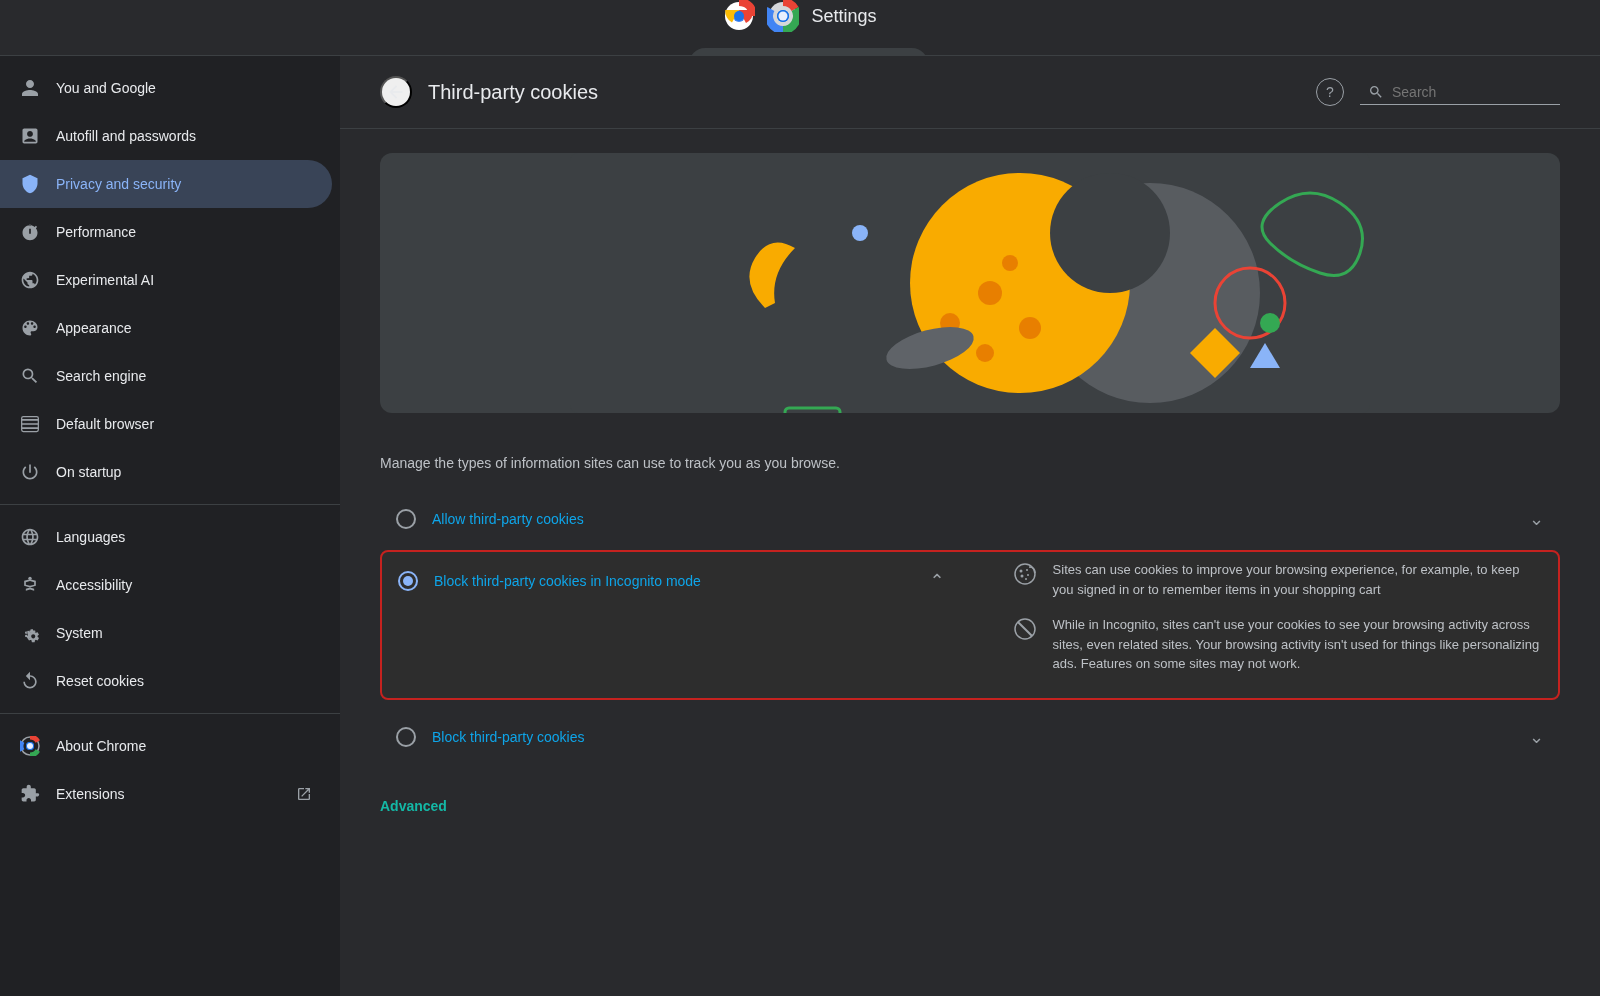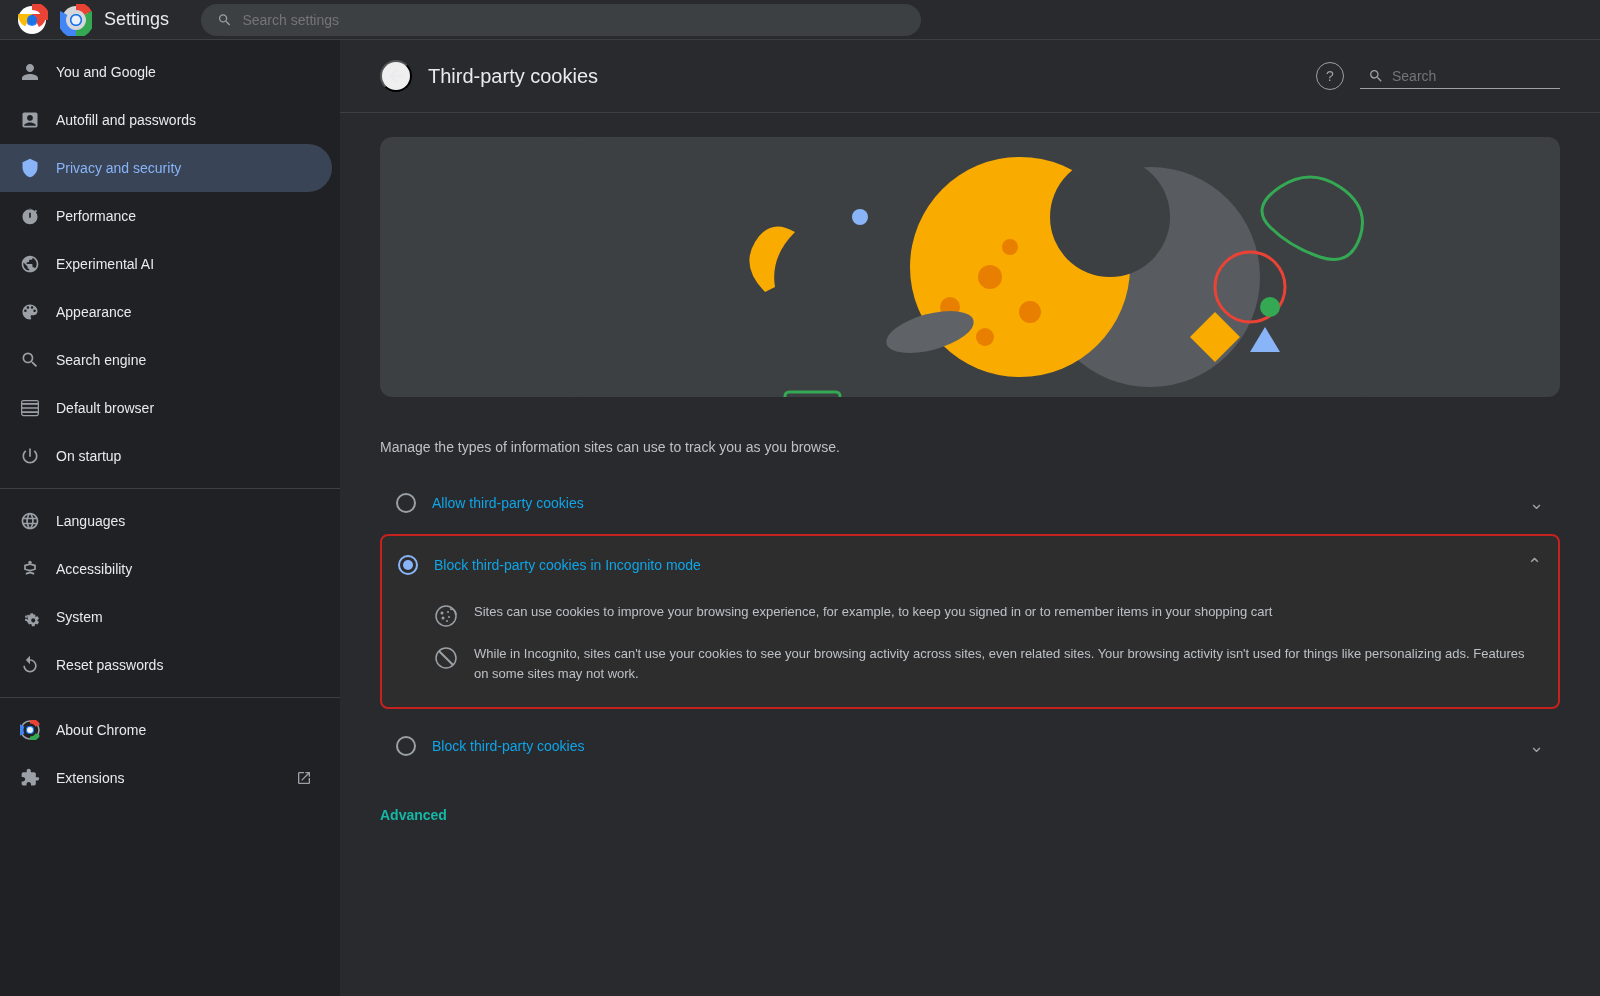--- a/index.html
+++ b/index.html
@@ -11,27 +11,28 @@
       height: 996px;
       width: 1600px;
       overflow: hidden;
       display: flex;
       flex-direction: column;
     }
 
     
     .header {
       background: #292a2d;
-      height: 40px;
+      height: 56px;
       display: flex;
       align-items: center;
       padding: 0 16px;
       gap: 16px;
       flex-shrink: 0;
       border-bottom: 1px solid #3c4043;
+      flex-direction: column;
     }
     .header-logo {
       display: flex;
       align-items: center;
       gap: 12px;
     }
     .chrome-logo {
       width: 32px;
       height: 32px;
     }
@@ -217,21 +218,21 @@
       justify-content: space-between;
       padding: 18px 16px;
       border-radius: 8px;
       margin-bottom: 2px;
       cursor: pointer;
     }
     .option-item.selected {
       border: 2px solid #c5221f;
       border-radius: 8px;
       background: #2d2d2d;
-      flex-direction: column;
+      flex-direction: row;
       align-items: flex-start;
       padding: 0;
     }
     .option-item-main {
       display: flex;
       align-items: center;
       justify-content: space-between;
       width: 100%;
       padding: 18px 16px;
     }
@@ -464,21 +465,21 @@
       </span>
       <span class="sidebar-item-label">System</span>
     </div>
 
     <div class="sidebar-item">
       <span class="sidebar-icon">
         <svg width="20" height="20" viewBox="0 0 24 24" fill="currentColor">
             <path d="M12 5V1L7 6l5 5V7c3.31 0 6 2.69 6 6s-2.69 6-6 6-6-2.69-6-6H4c0 4.42 3.58 8 8 8s8-3.58 8-8-3.58-8-8-8z"></path>
           </svg>
       </span>
-      <span class="sidebar-item-label">Reset passwords</span>
+      <span class="sidebar-item-label">Reset cookies</span>
     </div>
 
     <div class="sidebar-divider"></div>
 
     <div class="sidebar-item">
       <span class="sidebar-icon">
         <svg width="20" height="20" viewBox="0 0 20 20">
           <circle cx="10" cy="10" r="9" fill="none" stroke="#9aa0a6" stroke-width="1.5"></circle>
           <circle cx="10" cy="10" r="4" fill="#4285F4"></circle>
           <path d="M10 1 A9 9 0 0 1 17.8 5.5" stroke="#EA4335" stroke-width="5" fill="none"></path>

